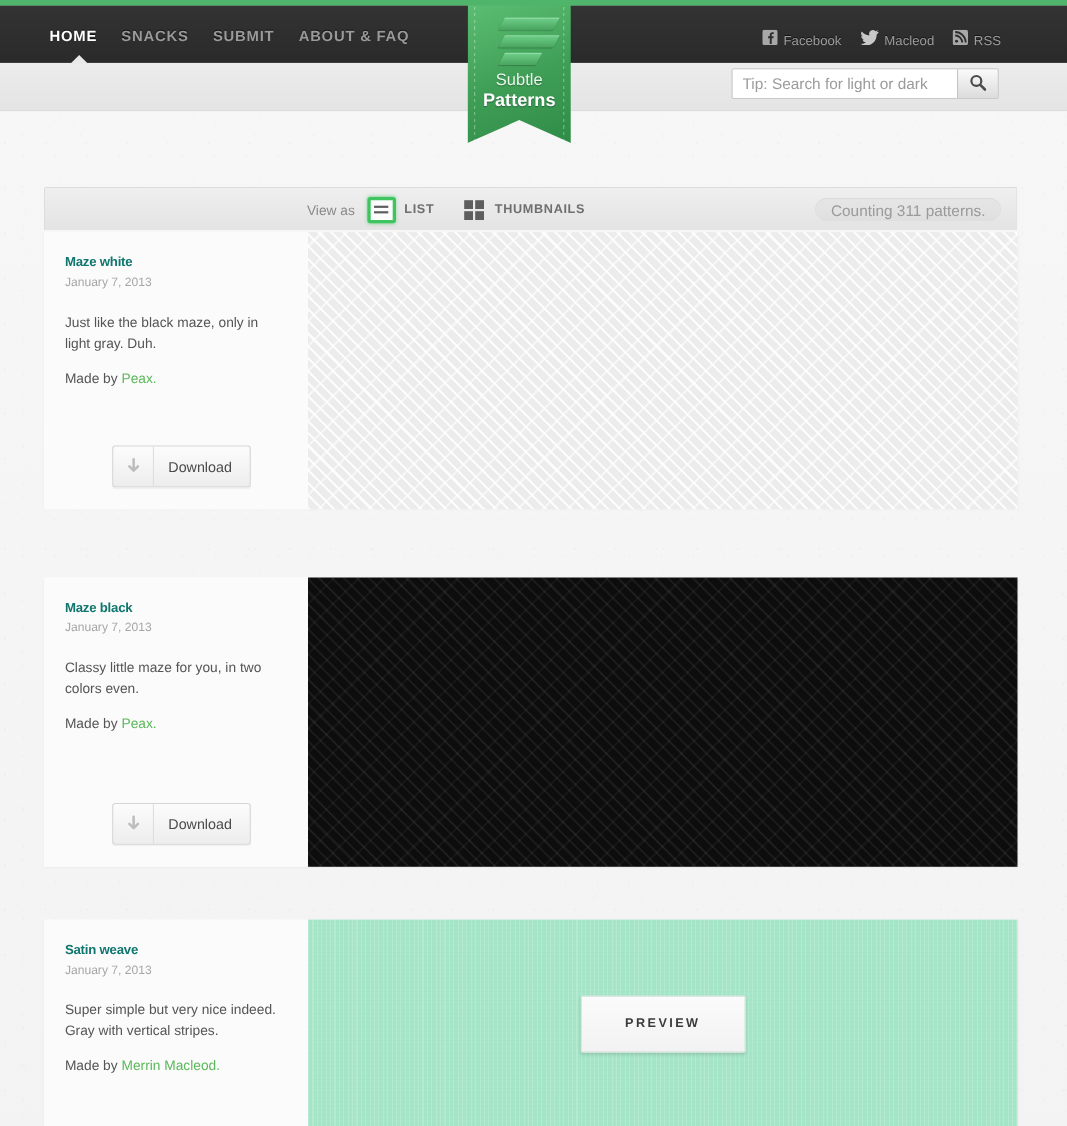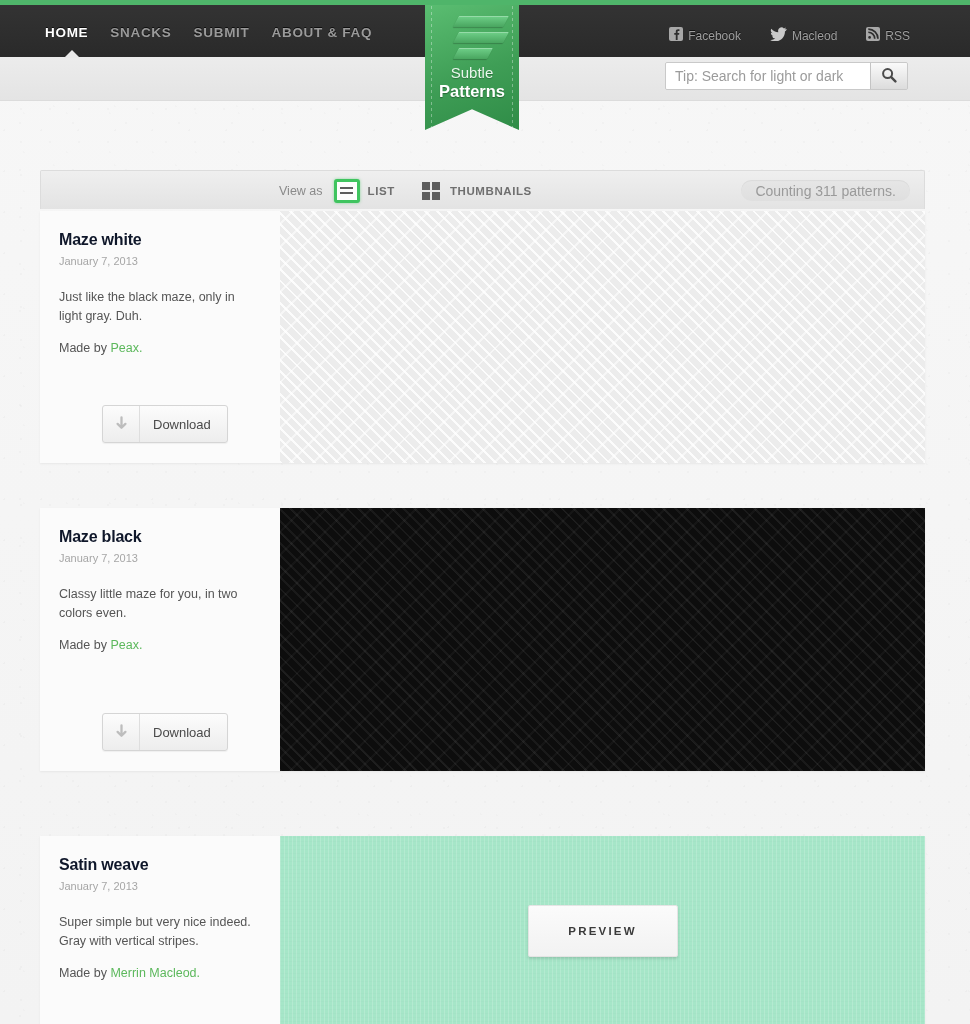--- a/index.html
+++ b/index.html
@@ -78,21 +78,21 @@
     border-bottom: 8px solid #e9e9e9;
     z-index: 22;
   }
 
   .social {
     position: absolute;
     right: 60px;
     top: 22px;
     display: flex;
     align-items: center;
-    gap: 29px;
+    gap: 17px;
   }
   .social-item {
     display: flex;
     align-items: center;
     gap: 5px;
     text-decoration: none;
     cursor: pointer;
   }
   .social-label {
     font-size: 12px;
@@ -312,23 +312,23 @@
 
   .pattern-info {
     width: 240px;
     flex: none;
     padding: 20px 20px 0 19px;
     position: relative;
     background: #fbfbfb;
   }
 
   .p-title {
-    font-size: 16px;
+    font-size: 12px;
     font-weight: bold;
-    color: #0f172a;
+    color: #0f766e;
     letter-spacing: -0.2px;
     margin-bottom: 6px;
   }
   .p-date {
     font-size: 11px;
     color: #a6a6a6;
     margin-bottom: 21px;
   }
   .p-desc {
     font-size: 12.5px;
@@ -544,21 +544,21 @@
           </svg>
         </span>
         <span class="dl-text">Download</span>
       </div>
     </div>
     <div class="pattern-prev">
       <div class="maze"></div>
     </div>
   </div>
 
-  <div class="pattern-row" style="top:407px; height:263px;">
+  <div class="pattern-row" style="top:424px; height:263px;">
     <div class="pattern-info">
       <div class="p-title">Maze black</div>
       <div class="p-date">January 7, 2013</div>
       <div class="p-desc">Classy little maze for you, in two colors even.</div>
       <div class="p-author">
         <span>Made by </span><a href="#">Peax.</a>
       </div>
       <div class="dl-btn">
         <span class="dl-icon">
           <svg width="15" height="17" viewBox="0 0 15 17">

